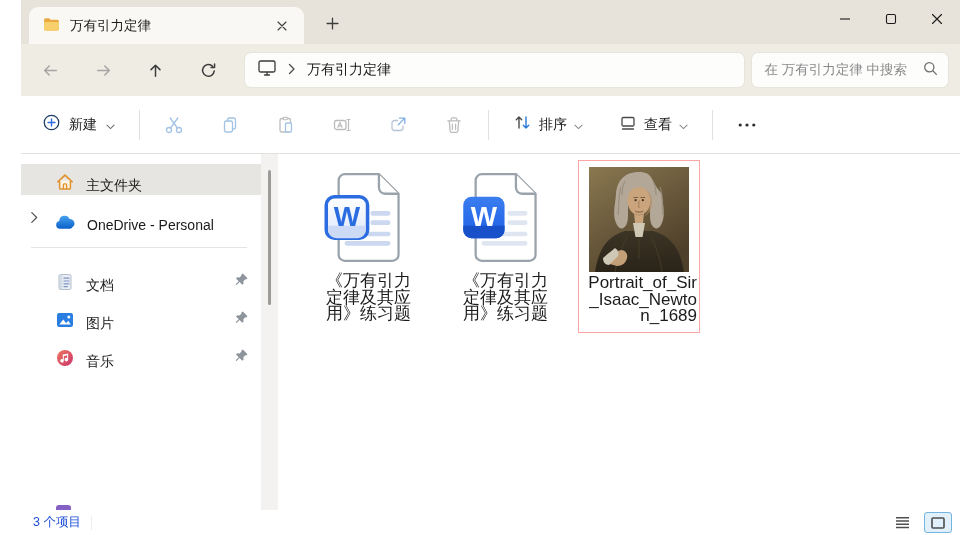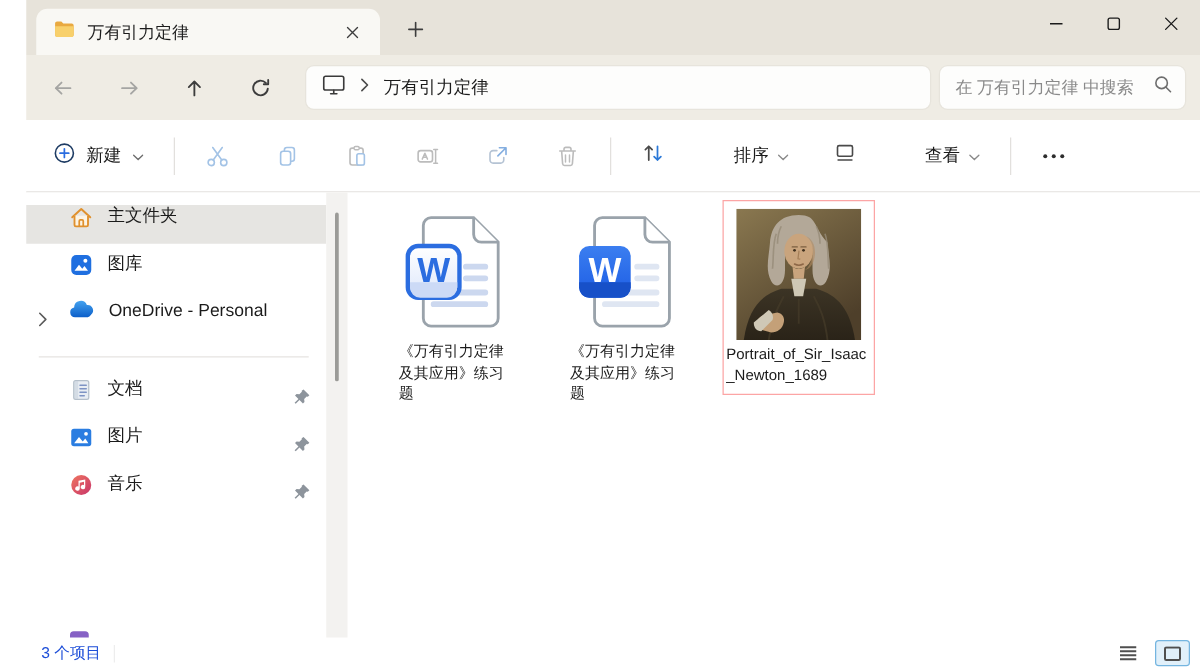--- a/index.html
+++ b/index.html
@@ -28,41 +28,41 @@
   .search-placeholder { flex:1; font-size:13.5px; color:#8a8a8a; white-space:nowrap; overflow:hidden; width:150px; }
 
   
   .toolbar { height:58px; background:#fff; border-bottom:1px solid #e3e1de; display:flex; align-items:center;
              padding:0 14px; flex:0 0 58px; }
   .tb-new { display:flex; align-items:center; gap:9px; padding:6px 8px; border-radius:5px; margin-right:10px; }
   .tb-new-label { font-size:14px;font-family:Liberation Serif, serif; }
   .tb-sep { width:1px; height:30px; background:#e2e0dd; margin:0 6px; flex:0 0 1px; }
   .tb-icon-btn { width:34px; height:34px; display:flex; align-items:center; justify-content:center; border-radius:5px; margin:0 11px; }
   .tb-drop { display:flex; align-items:center; gap:7px; padding:6px 9px; border-radius:5px; margin:0 9px; }
-  .tb-drop-label { font-size:14px;margin-left:48px; }
+  .tb-drop-label { font-size:14px; }
   .tb-right { margin-left:auto; display:flex; align-items:center; gap:7px; padding:6px 9px; border-radius:5px; }
 
   
   .main { flex:1; display:flex; min-height:0; position:relative; background:#fff; }
   .sidebar { width:240px; flex:0 0 240px; padding-top:10px; position:relative; }
-  .side-item { height:31px; display:flex; align-items:flex-start; padding-left:34px; gap:11px;
+  .side-item { height:31px; display:flex; align-items:flex-end; padding-left:34px; gap:11px;
                font-size:14px; position:relative; margin:0 0 7px 0; }
   .side-item.selected { background:#e6e5e2; }
   .side-chevron { position:absolute; left:9px; top:9px; }
   .side-pin { position:absolute; right:12px; top:8px; }
   .side-divider { height:1px; background:#e6e4e1; margin:14px 14px 16px 10px; }
   .side-partial { position:absolute; bottom:0; left:35px; width:15px; height:5px; background:#8661c5; border-radius:3px 3px 0 0; }
   .side-scrollbar { width:17px; flex:0 0 17px; background:#f3f2f0; position:relative; }
   .side-scroll-thumb { position:absolute; left:7px; top:16px; width:3px; height:135px; background:#9b9b98; border-radius:2px; }
 
   .content { flex:1; display:flex; align-items:flex-start; gap:15px; padding:6px 0 0 26px; }
   .tile { width:122px; display:flex; flex-direction:column; align-items:center; padding-top:7px; }
   .tile.bordered { border:1px solid #fca5a5; padding:6px 2px 7px; }
   .tile-iconbox { height:100px; display:flex; align-items:center; justify-content:center; }
-  .tile-label { margin-top:6px; font-size:12px; line-height:16.5px; text-align:left; word-break:break-all; }
+  .tile-label { margin-top:6px; font-size:17px; line-height:16.5px; text-align:right; word-break:break-all; }
   .label-cjk { width:92px; }
   .label-latin { width:116px; margin-top:3px; }
   .portrait-img { width:100px; height:105px; display:block; }
 
   
   .statusbar { height:25px; flex:0 0 25px; background:#fff; display:flex; align-items:center; padding:0 8px 0 12px; }
   .status-count { font-size:12.5px; color:#1d4ed8; }
   .status-sep { width:1px; height:14px; background:#ededed; margin-left:10px; }
   .status-right { margin-left:auto; display:flex; align-items:center; gap:8px; }
   .view-toggle { width:28px; height:21px; display:flex; align-items:center; justify-content:center; border-radius:3px; }
@@ -262,30 +262,20 @@
         <span>
           <svg width="20" height="20" viewBox="0 0 20 20">
               <path d="M2.8 9.8L10 3.2l7.2 6.6" fill="none" stroke="#e0912e" stroke-width="1.6" stroke-linecap="round" stroke-linejoin="round"></path>
               <path d="M4.6 8.6V16c0 .6.5 1.1 1.1 1.1h8.6c.6 0 1.1-.5 1.1-1.1V8.6" fill="#fdf4e4" stroke="#e0912e" stroke-width="1.5" stroke-linejoin="round"></path>
               <path d="M8.4 17v-4.2c0-.5.4-.9.9-.9h1.4c.5 0 .9.4.9.9V17" fill="none" stroke="#e0912e" stroke-width="1.4"></path>
             </svg>
         </span>
         <span>主文件夹</span>
       </div>
 
-      <div class="side-item">
-        <span>
-          <svg width="20" height="20" viewBox="0 0 20 20">
-              <rect x="2" y="2" width="16" height="16" rx="4" fill="#1f6fe0"></rect>
-              <path d="M4.6 14.6l3.6-4.8 2.6 3.2 1.8-2.2 2.8 3.8z" fill="#fff"></path>
-              <circle cx="13.3" cy="6.6" r="1.6" fill="#fff"></circle>
-            </svg>
-        </span>
-        <span>图库</span>
-      </div>
 
       <div class="side-item">
         <span class="side-chevron">
           <svg width="9" height="13" viewBox="0 0 8 12">
               <path d="M1.5 1.5L6 6l-4.5 4.5" fill="none" stroke="#5a5a5a" stroke-width="1.2" stroke-linecap="round" stroke-linejoin="round"></path>
             </svg>
         </span>
         <span>
           <svg width="21" height="15" viewBox="0 0 21 15">
               <defs>

